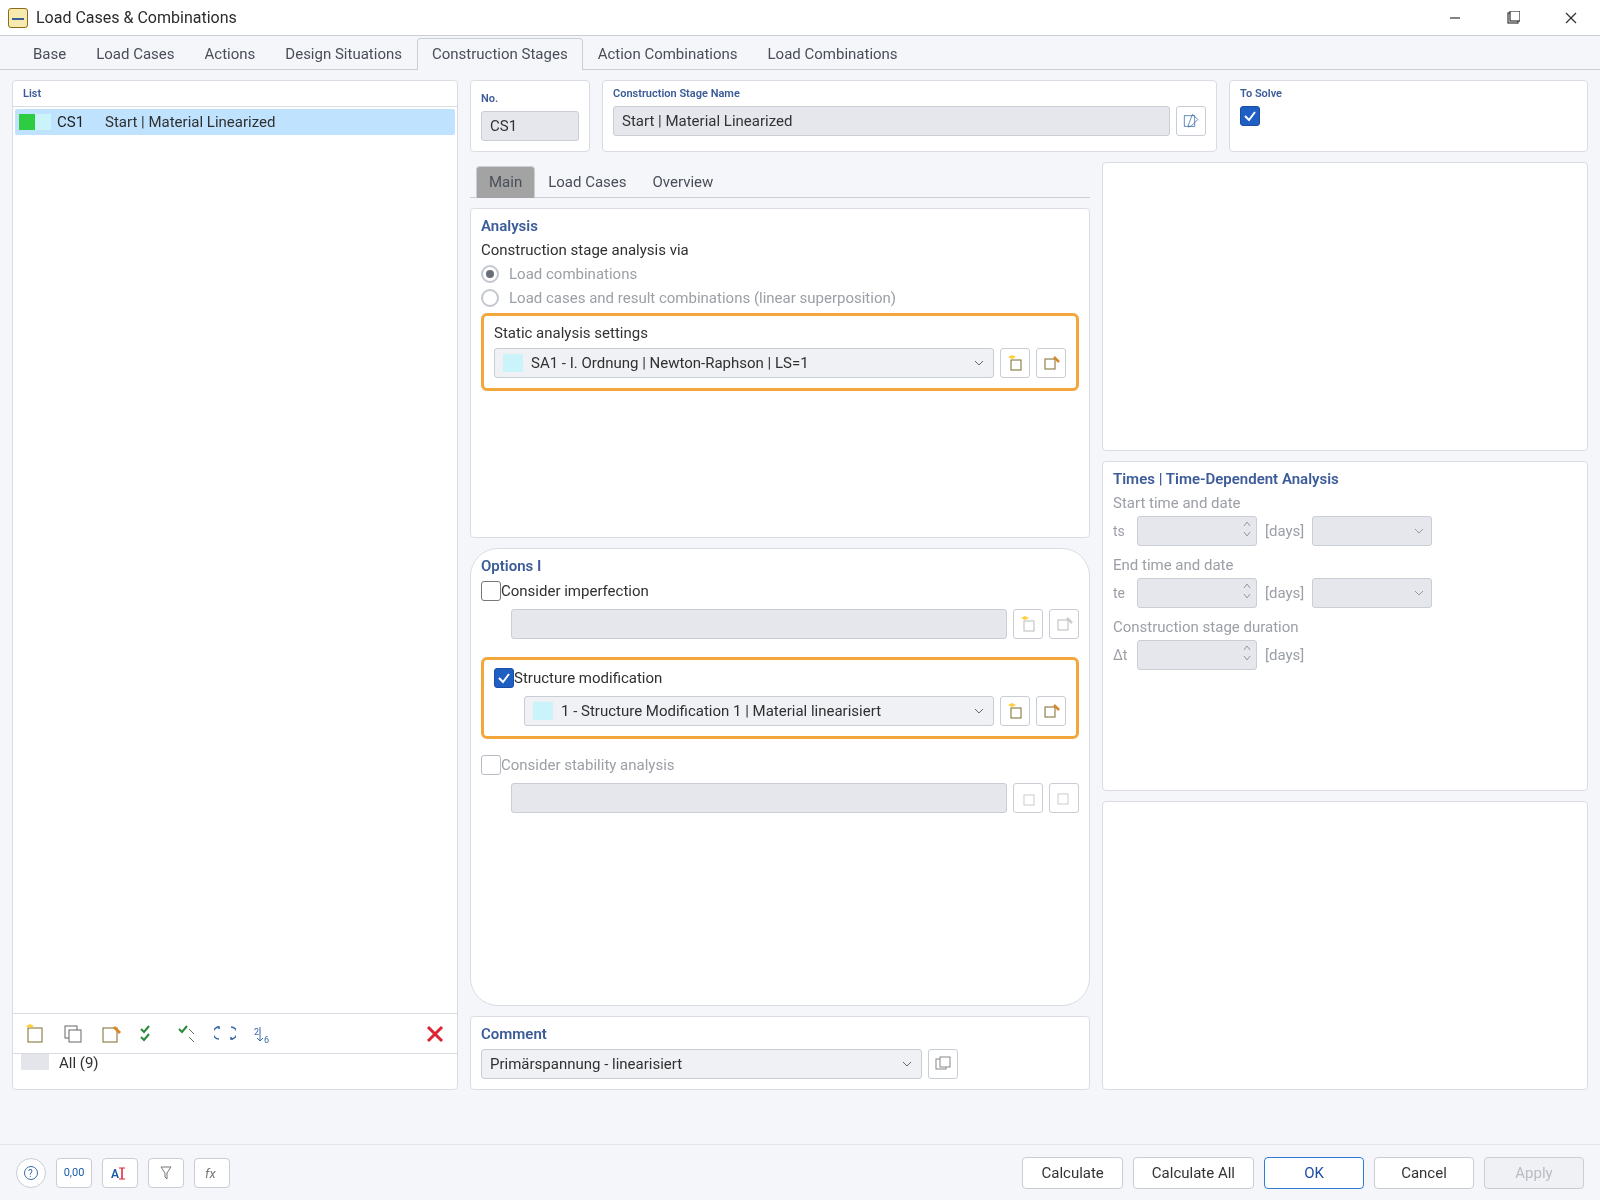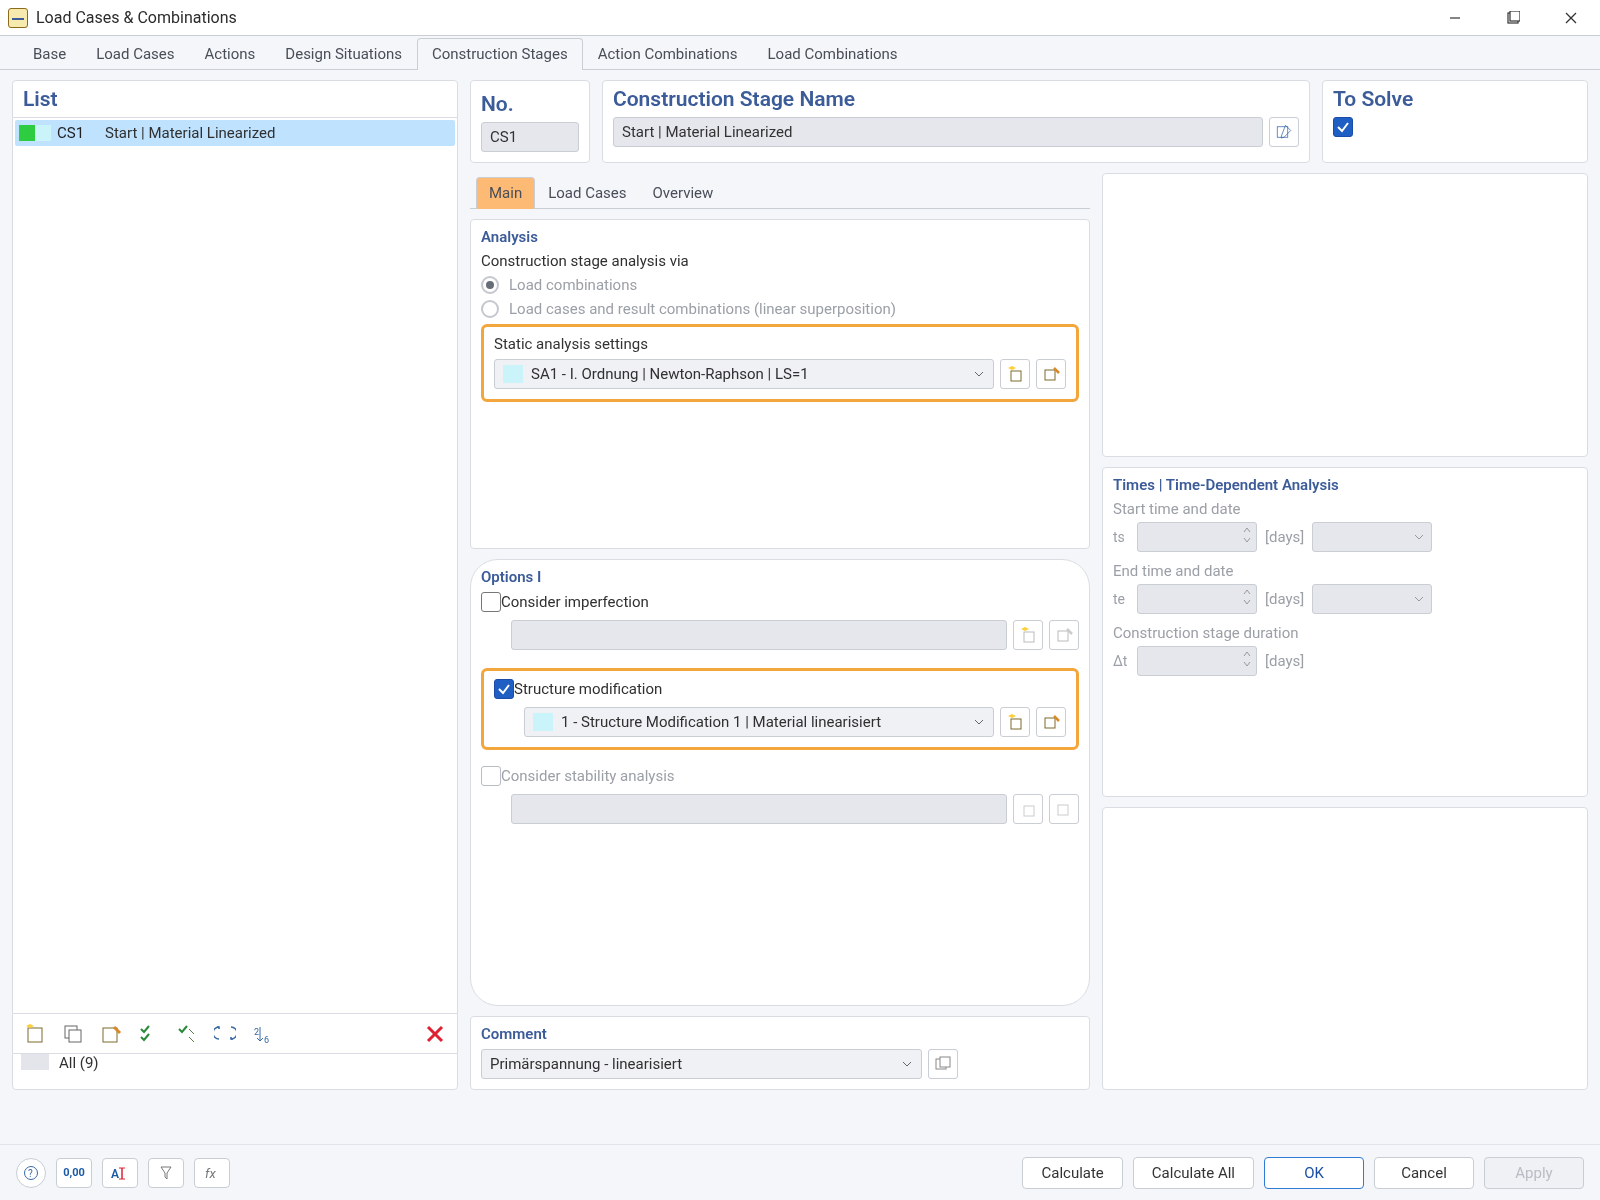--- a/index.html
+++ b/index.html
@@ -37,21 +37,21 @@
   .toptab.active{background:var(--tab-active);border-color:var(--border);position:relative;}
   .toptab.active::after{content:"";position:absolute;left:0;right:0;bottom:-1px;height:1px;background:var(--tab-active);}
 
   
   .layout{display:flex;padding:10px 12px 0 12px;gap:12px;height:1020px;}
   .left{width:446px;display:flex;flex-direction:column;}
   .right{flex:1;display:flex;flex-direction:column;gap:10px;overflow:hidden;}
 
   .panel{background:var(--panel-bg);border:1px solid var(--border-light);border-radius:4px;}
 
-  .section-title{font-size:21px;font-weight:600;color:var(--header-blue);padding:6px 10px 6px 10px;}
+  .section-title{font-size:11px;font-weight:600;color:var(--header-blue);padding:6px 10px 6px 10px;}
 
   .listpanel{flex:1;display:flex;flex-direction:column;min-height:0;}
   .list-body{flex:1;border-top:1px solid var(--border-light);padding:2px;overflow:auto;}
   .list-row{display:flex;align-items:center;height:26px;gap:6px;padding:0 4px;border-radius:2px;}
   .list-row.sel{background:var(--list-sel);}
   .swatch-pair{display:flex;gap:0;}
   .swatch{width:16px;height:16px;}
   .swatch.green{background:#2ecc40;}
   .swatch.cyan{background:#caf4fa;}
   .list-code{width:42px;color:#222;}
@@ -61,36 +61,36 @@
   .tb-btn svg{display:block;}
   .spacer{flex:1;}
 
   .filterbar{height:36px;display:flex;border-top:1px solid var(--border-light);padding:0 8px;}
   .filter-swatch{width:28px;height:16px;background:#e3e5ea;margin-right:10px;}
 
   
   .row-top{display:flex;gap:12px;}
   .no-block{width:120px;}
   .name-block{flex:1;}
-  .solve-block{width:266px;}
+  .solve-block{width:359px;}
 
   .field{height:30px;background:var(--field-bg);border:1px solid var(--border);border-radius:3px;display:flex;align-items:center;padding:0 8px;color:#333;}
   .name-wrap{display:flex;gap:6px;}
   .iconbtn{width:30px;height:30px;border:1px solid var(--border);border-radius:3px;display:flex;align-items:center;justify-content:center;background:#fff;}
   .pencil{width:18px;height:18px;}
 
   .checkbox{width:20px;height:20px;border-radius:3px;border:1px solid #1a4da6;display:flex;align-items:center;justify-content:center;}
   .checkbox.checked{background:#1f5fc4;}
   .checkbox.disabled{border-color:#b8bcc4;background:#fff;}
   .check-mark{stroke:#fff;stroke-width:2;fill:none;}
 
   
   .subtab-row{display:flex;align-items:flex-end;margin-top:4px;border-bottom:1px solid var(--border);}
   .subtab{padding:6px 12px 7px;font-size:15px;color:#494e58;border:1px solid transparent;border-bottom:none;margin-bottom:-1px;border-radius:4px 4px 0 0;}
-  .subtab.active{background:#fdba74;border-color:var(--border);}
+  .subtab.active{background:#a3a3a3;border-color:var(--border);}
   .subtab.active::after{content:"";position:absolute;}
 
   .group{background:#fff;border:1px solid var(--border-light);border-radius:4px;padding:8px 10px 10px;}
   .group-title{font-size:15px;font-weight:600;color:var(--header-blue);margin-bottom:6px;}
 
   .dropdown{height:30px;background:var(--field-bg2);border:1px solid var(--border);border-radius:3px;display:flex;align-items:center;padding:0 8px;position:relative;}
   .dropdown .caret{position:absolute;right:8px;top:50%;transform:translateY(-50%);}
   .dropdown .cyanbox{width:20px;height:18px;background:#caf4fa;margin-right:8px;}
 
   .radio-row{display:flex;align-items:center;gap:10px;margin:6px 0;}
@@ -495,21 +495,21 @@
 </div>
 
 <div class="footer">
   <div class="footer-left">
     <div class="circle-btn">
         <svg width="16" height="16">
           <circle cx="8" cy="8" r="6.5" fill="none" stroke="#3a6aa6"></circle>
           <text x="5" y="12" font-size="10" fill="#3a6aa6">?</text>
         </svg>
       </div>
-    <div class="sq-btn" style="color:#1a5aa6;font-weight:700;">0,00</div>
+    <div class="sq-btn" style="color:#1a5aa6;font-weight:400;">0,00</div>
     <div class="sq-btn">
         <svg width="20" height="18">
           <text x="1" y="14" font-size="12" fill="#1a5aa6" font-weight="600">A</text>
           <line x1="12" y1="4" x2="12" y2="15" stroke="#d23" stroke-width="1.5"></line>
           <line x1="9" y1="4" x2="15" y2="4" stroke="#d23"></line>
           <line x1="9" y1="15" x2="15" y2="15" stroke="#d23"></line>
         </svg>
       </div>
     <div class="sq-btn">
         <svg width="18" height="18">

